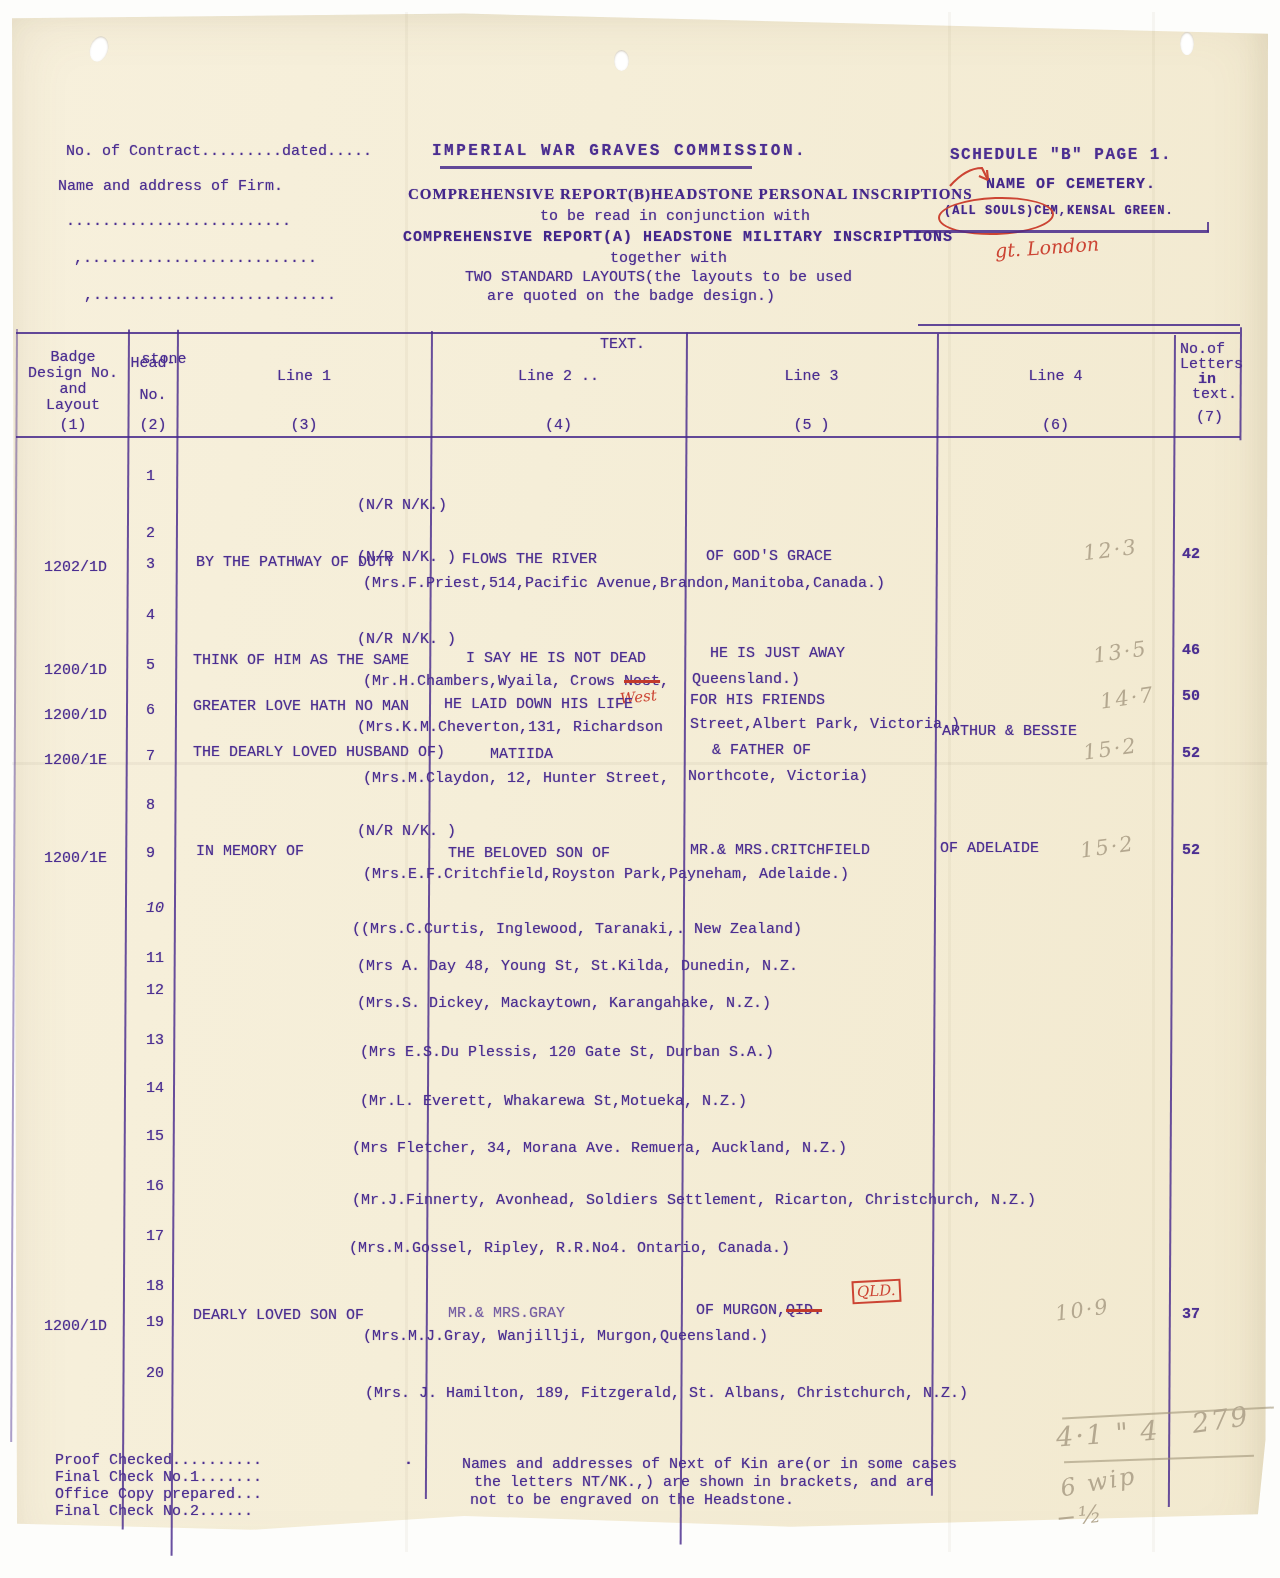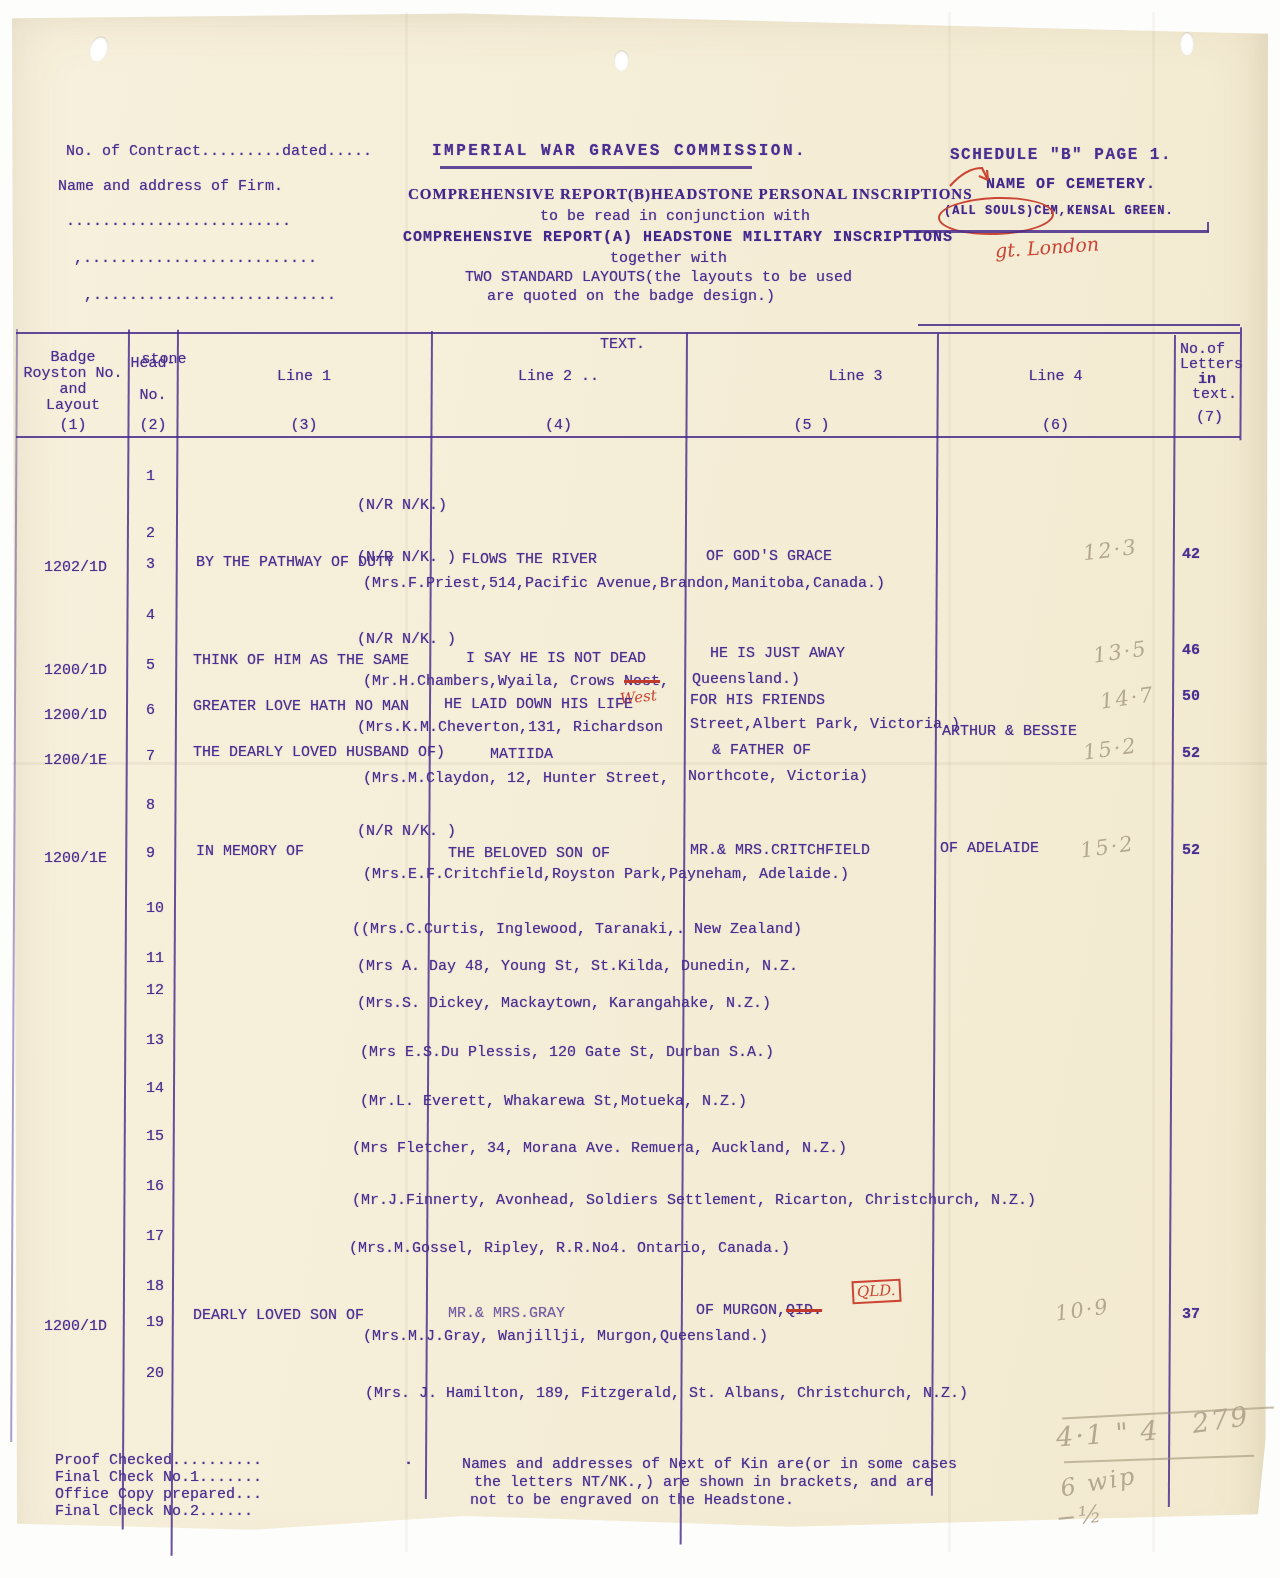--- a/index.html
+++ b/index.html
@@ -80,33 +80,33 @@
   <div class="vl" style="left:177px;top:332px;height:1226px;"></div>
   <div class="vl" style="left:431px;top:332px;height:1168px;"></div>
   <div class="vl" style="left:686px;top:332px;height:1212px;"></div>
   <div class="vl" style="left:937px;top:332px;height:1162px;"></div>
   <div class="vl" style="left:1174px;top:332px;height:1172px;"></div>
   <div class="vl" style="left:1240px;top:324px;height:113px;"></div>
 </div>
 
 <div class="t" style="left:600px;top:336px;">TEXT.</div>
 <div class="t ctr" style="left:20px;top:349px;width:106px;">Badge</div>
-<div class="t ctr" style="left:20px;top:365px;width:106px;">Royston No.</div>
+<div class="t ctr" style="left:20px;top:365px;width:106px;">Design No.</div>
 <div class="t ctr" style="left:20px;top:381px;width:106px;">and</div>
 <div class="t ctr" style="left:20px;top:397px;width:106px;">Layout</div>
 <div class="t ctr" style="left:20px;top:417px;width:106px;">(1)</div>
 <div class="t ctr" style="left:130px;top:355px;width:46px;">Head-</div>
 <div class="t ctr" style="left:130px;top:351px;width:68px;">stone</div>
 <div class="t ctr" style="left:130px;top:387px;width:46px;">No.</div>
 <div class="t ctr" style="left:130px;top:417px;width:46px;">(2)</div>
 <div class="t ctr" style="left:179px;top:368px;width:250px;">Line 1</div>
 <div class="t ctr" style="left:179px;top:417px;width:250px;">(3)</div>
 <div class="t ctr" style="left:433px;top:368px;width:251px;">Line 2 ..</div>
 <div class="t ctr" style="left:433px;top:417px;width:251px;">(4)</div>
-<div class="t ctr" style="left:688px;top:368px;width:247px;padding-left:44px;">Line 3</div>
+<div class="t ctr" style="left:688px;top:368px;width:247px;">Line 3</div>
 <div class="t ctr" style="left:688px;top:417px;width:247px;">(5 )</div>
 <div class="t ctr" style="left:939px;top:368px;width:233px;">Line 4</div>
 <div class="t ctr" style="left:939px;top:417px;width:233px;">(6)</div>
 <div class="t" style="left:1180px;top:341px;">No.of</div>
 <div class="t" style="left:1180px;top:356px;">Letters</div>
 <div class="t" style="left:1198px;top:371px;font-weight:bold;">in</div>
 <div class="t" style="left:1192px;top:386px;">text.</div>
 <div class="t" style="left:1196px;top:409px;">(7)</div>
 
 <div class="t" style="left:146px;top:468px;">1</div>
@@ -165,21 +165,21 @@
 <div class="t" style="left:44px;top:850px;">1200/1E</div>
 <div class="t" style="left:146px;top:845px;">9</div>
 <div class="t" style="left:196px;top:843px;">IN MEMORY OF</div>
 <div class="t" style="left:448px;top:845px;">THE BELOVED SON OF</div>
 <div class="t" style="left:690px;top:842px;">MR.&amp; MRS.CRITCHFIELD</div>
 <div class="t" style="left:940px;top:840px;">OF ADELAIDE</div>
 <div class="t" style="left:363px;top:866px;">(Mrs.E.F.Critchfield,Royston Park,Payneham, Adelaide.)</div>
 <div class="pencil" style="left:1080px;top:835px;transform:rotate(-8deg);">15·2</div>
 <div class="t num" style="left:1182px;top:842px;">52</div>
 
-<div class="t" style="left:146px;top:900px;">10</div>
+<div class="t" style="left:146px;top:900px;font-style:italic;">10</div>
 <div class="t" style="left:352px;top:921px;">((Mrs.C.Curtis, Inglewood, Taranaki,. New Zealand)</div>
 
 <div class="t" style="left:146px;top:950px;">11</div>
 <div class="t" style="left:357px;top:958px;">(Mrs A. Day 48, Young St, St.Kilda, Dunedin, N.Z.</div>
 
 <div class="t" style="left:146px;top:982px;">12</div>
 <div class="t" style="left:357px;top:995px;">(Mrs.S. Dickey, Mackaytown, Karangahake, N.Z.)</div>
 
 <div class="t" style="left:146px;top:1032px;">13</div>
 <div class="t" style="left:360px;top:1044px;">(Mrs E.S.Du Plessis, 120 Gate St, Durban S.A.)</div>

